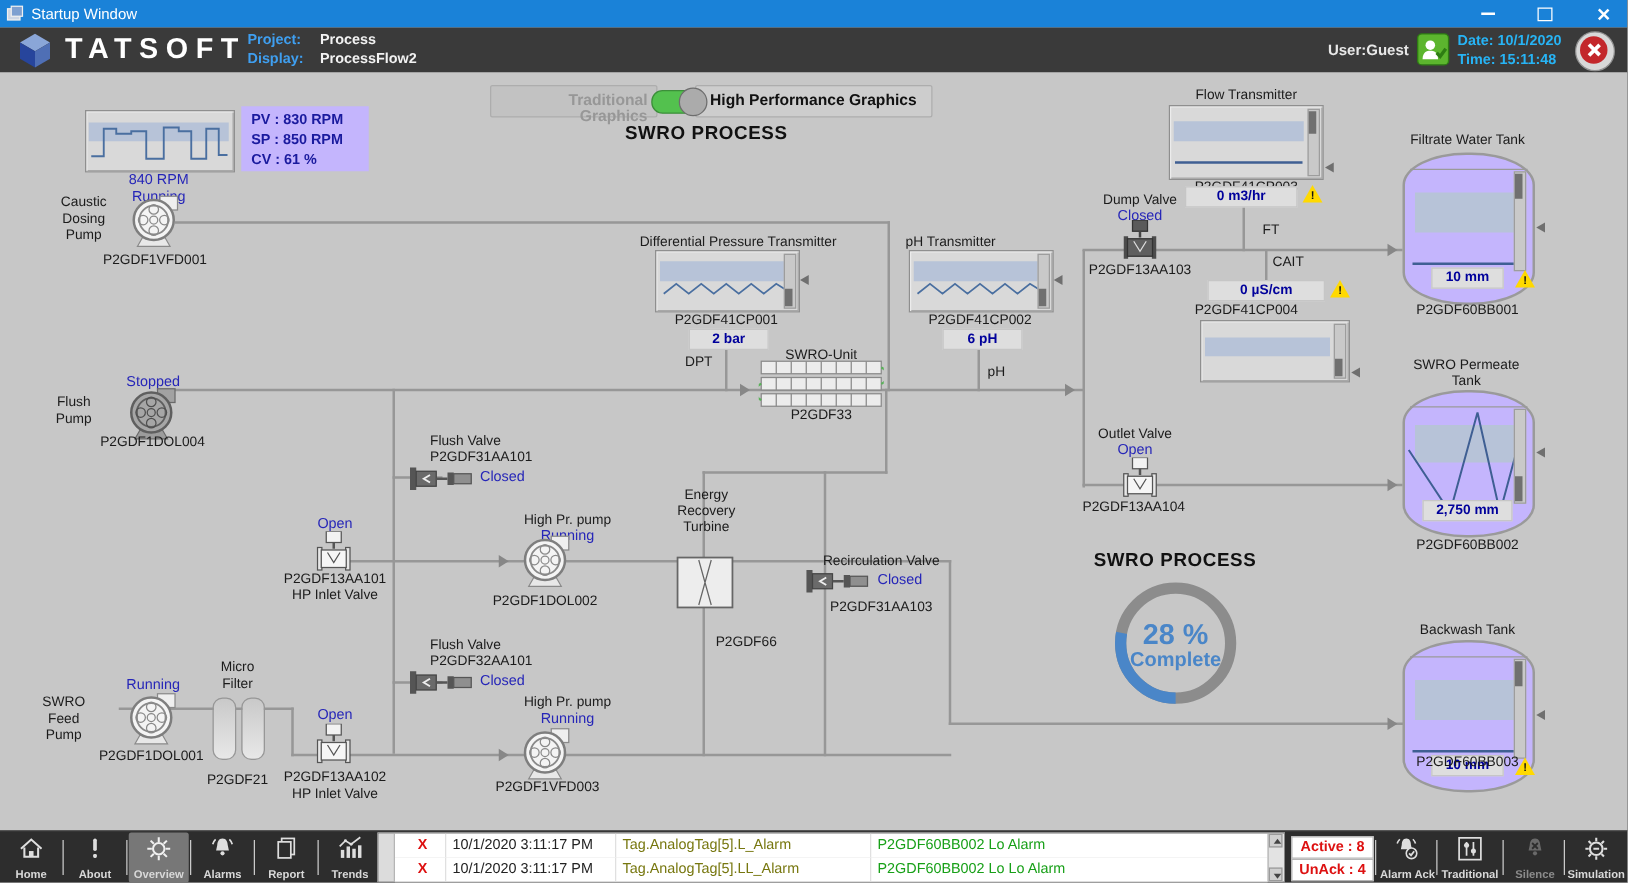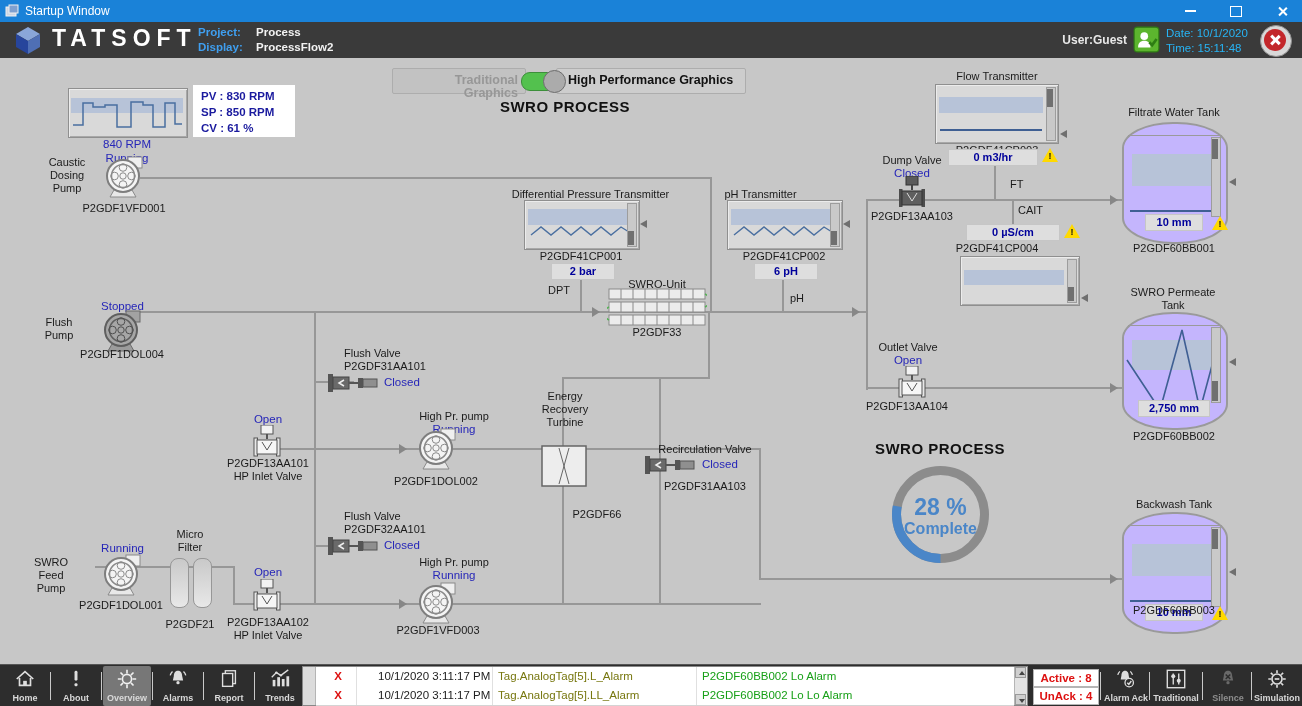--- a/index.html
+++ b/index.html
@@ -15,21 +15,21 @@
   .glyph-max{width:10px;height:9px;border:1.5px solid #fff;}
   .glyph-x{position:relative;width:11px;height:11px;}
   .glyph-x::before,.glyph-x::after{content:"";position:absolute;left:5px;top:0;width:1.6px;height:11px;background:#fff;}
   .glyph-x::before{transform:rotate(45deg);} .glyph-x::after{transform:rotate(-45deg);}
   
   #header{position:absolute;left:0;top:22px;width:1302px;height:36px;background:var(--header-dark,#3a3a3a);}
   #brand{position:absolute;left:52px;top:3px;color:#fff;font-size:23px;font-weight:bold;letter-spacing:6px;}
   .hlab{position:absolute;color:var(--project-blue,#3f9ff0);font-size:11.5px;font-weight:bold;}
   .hval{position:absolute;color:#f2f2f2;font-size:11.5px;font-weight:bold;}
   .huser{position:absolute;color:#e8e8e8;font-size:12px;font-weight:bold;}
-  .hdt{position:absolute;color:var(--date-cyan,#27b4f5);font-size:11.5px;font-weight:normal;padding-left:16px;}
+  .hdt{position:absolute;color:var(--date-cyan,#27b4f5);font-size:11.5px;font-weight:bold;padding-left:16px;}
   #closebtn{position:absolute;right:10px;top:3px;width:30px;height:30px;border-radius:50%;
             background:#d8d8d8;border:1px solid #909090;cursor:pointer;}
   #closebtn .inner{position:absolute;left:3px;top:3px;width:22px;height:22px;border-radius:50%;background:#c3272b;}
   #closebtn .inner::before,#closebtn .inner::after{content:"";position:absolute;left:10px;top:5px;width:2.6px;height:12px;background:#fff;}
   #closebtn .inner::before{transform:rotate(45deg);} #closebtn .inner::after{transform:rotate(-45deg);}
   
   #canvas{position:absolute;left:0;top:58px;width:1302px;height:606px;background:var(--canvas-gray,#c7c7c7);}
   .txt{position:absolute;font-size:11px;color:#1b1b1b;text-align:center;line-height:13px;white-space:pre-line;}
   .lft{text-align:left;}
   .st{color:var(--status-blue,#2626b8);font-size:11.5px;}
@@ -63,21 +63,21 @@
   
   #footer{position:absolute;left:0;top:664px;width:1302px;height:42px;background:var(--footer-dark,#2d2d2d);border-top:1px solid #555;}
   .navitem{position:absolute;top:1px;width:48px;height:40px;text-align:center;color:#dedede;cursor:pointer;}
   .navitem svg{margin-top:2px;}
   .navlbl{font-size:9px;font-weight:bold;line-height:9px;color:#d9d9d9;}
   .navactive{background:#777777;border-radius:2px;}
   .fsep{position:absolute;top:7px;width:1px;height:28px;background:#c9c9c9;}
   #alarmgrid{position:absolute;left:302px;top:1px;width:726px;height:40px;background:#f7f7f7;border:1px solid #888;box-sizing:border-box;}
   .agrow{position:absolute;left:13px;right:13px;height:19px;border-bottom:1px solid #d4d4d4;background:#fff;font-size:11.5px;line-height:19px;}
   .agflag{position:absolute;left:12px;width:20px;text-align:center;color:var(--alarm-red,#dd1111);font-weight:bold;}
-  .agtime{position:absolute;left:62px;color:#222;}
+  .agtime{position:absolute;left:46px;color:#222;}
   .agtag{position:absolute;left:182px;color:#77770f;}
   .agmsg{position:absolute;left:386px;color:var(--alarm-green,#18a018);}
   .agcol{position:absolute;top:0;bottom:0;width:1px;background:#e0e0e0;}
   .gutter{position:absolute;left:0;top:0;bottom:0;width:12px;background:#dcdcdc;border-right:1px solid #b5b5b5;}
   .sbar{position:absolute;right:0;top:0;bottom:0;width:12px;background:#e3e3e3;border-left:1px solid #b5b5b5;}
   .sbtn{position:absolute;left:0;width:11px;height:11px;background:#cfcfcf;border:1px solid #9a9a9a;box-sizing:border-box;cursor:pointer;}
   .sarr{position:absolute;left:2.5px;width:0;height:0;border-left:3px solid transparent;border-right:3px solid transparent;}
   .counter{position:absolute;left:1033px;width:64px;height:16px;background:#fff;border:1px solid #b5b5b5;
            color:var(--alarm-red,#dd1111);font-size:11.5px;font-weight:bold;text-align:center;line-height:16px;}
   .dim{opacity:.55;}
@@ -165,21 +165,21 @@
     <div class="arr" style="left:399px;top:541px"></div>
 
     <div class="trend" style="left:68px;top:30px;width:118px;height:48px">
       <div class="band" style="left:2px;top:9px;width:112px;height:15px"></div>
       <svg width="116" height="46" viewBox="0 0 116 46" style="position:absolute;left:0;top:0">
         <path d="M4 36 L14 36 L14 14 L24 14 L24 18 L36 18 L36 16 L48 16 L48 38 L62 38 L62 13 L74 13 L74 16 L84 16 L84 38 L96 38 L96 14 L106 14 L106 35 L113 35" fill="none" stroke="#4a6fa0" stroke-width="1.5"></path>
       </svg>
     </div>
     <div class="txt st" style="left:72px;top:80px;width:110px">840 RPM</div>
     <div class="txt st" style="left:72px;top:94px;width:110px">Running</div>
-    <div class="abs" style="left:193px;top:27px;width:102px;height:52px;background:#ffffff;padding:3px 0 0 8px;box-sizing:border-box">
+    <div class="abs" style="left:193px;top:27px;width:102px;height:52px;background:#c4b5fd;padding:3px 0 0 8px;box-sizing:border-box">
       <div class="pvrow">PV : 830 RPM</div>
       <div class="pvrow">SP : 850 RPM</div>
       <div class="pvrow">CV : 61 %</div>
     </div>
     <div class="txt" style="left:34px;top:98px;width:66px">Caustic
 Dosing
 Pump</div>
     <svg class="abs" style="left:100px;top:96px" width="46" height="46" viewBox="0 0 46 46">
       <rect x="28" y="3" width="14" height="11" fill="#efefef" stroke="#8a8a8a"></rect>
       <path d="M10 43 L36 43 L32 36 L14 36 Z" fill="#e8e8e8" stroke="#8a8a8a"></path>

